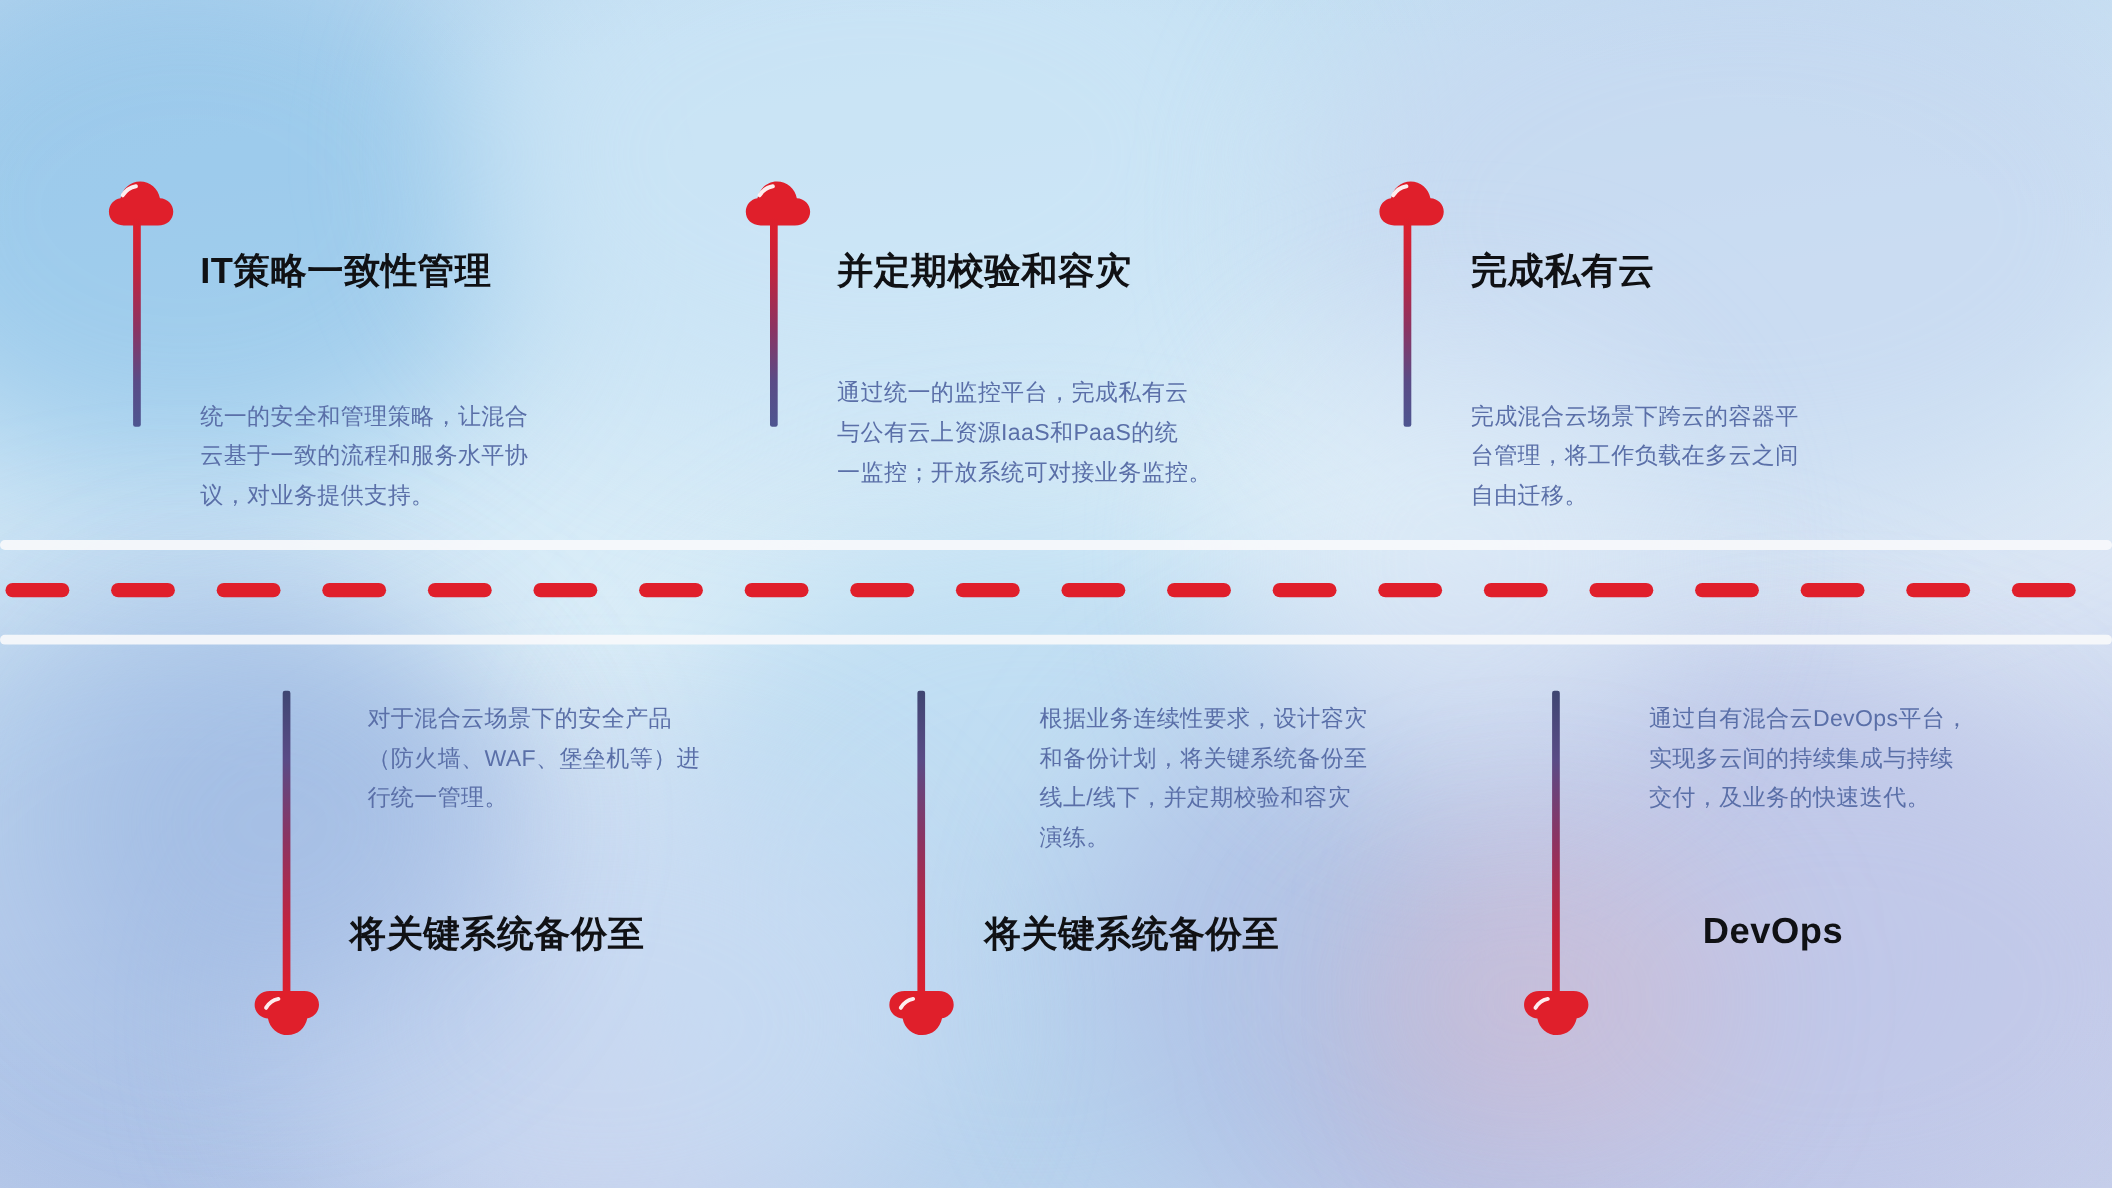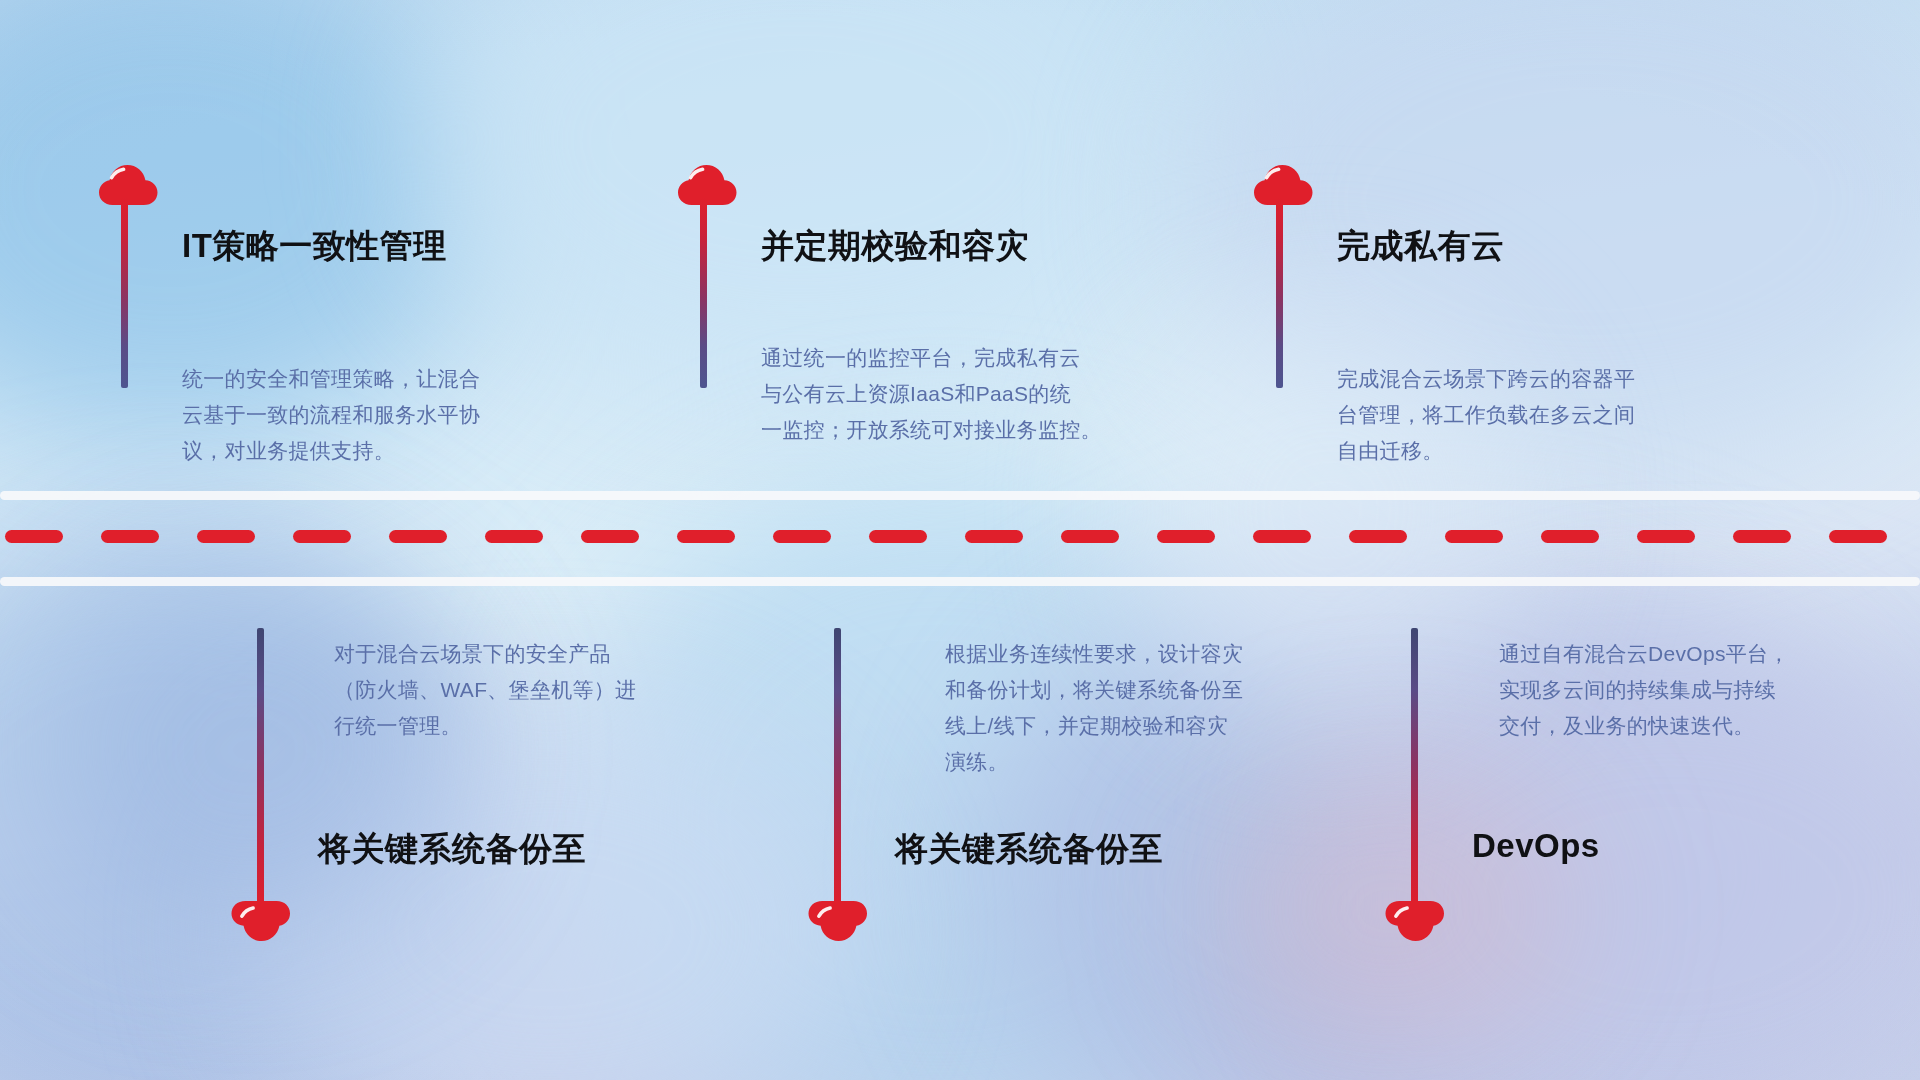--- a/index.html
+++ b/index.html
@@ -180,21 +180,21 @@
         <path d="M12.9 16.2c2.4-4.2 6.4-7.1 11.2-8.1" fill="none" stroke="#ffffff" stroke-width="3.6" stroke-linecap="round" opacity=".92"></path>
       </svg>
     </div>
   </div>
 
   <div class="col" style="left:0;top:0;">
     <div class="stem up" style="left:1411px;top:628px;height:285px;"></div>
     <div class="col-body" style="left:1455px;top:636px;margin-left:44px;">通过自有混合云DevOps平台，
 实现多云间的持续集成与持续
 交付，及业务的快速迭代。</div>
-    <div class="col-title" style="left:1472px;top:827px;">DevOps</div>
+    <div class="col-title" style="left:1548px;top:827px;">DevOps</div>
     <div class="cloud" style="left:1383px;top:900px;">
       <svg viewBox="0 0 62 46">
         <g transform="translate(62,46) rotate(180)">
           <path d="M14.5 45C6.5 45 1 39.6 1 32.6c0-6.2 4.4-11.3 10.6-12.3C13.4 11.2 20.6 5 29.4 5c9 0 16.4 6.3 18 15.2 6.7.3 12.1 5.6 12.1 12.2C59.5 39.6 53.8 45 45.6 45z" fill="#e01f2b"></path>
         </g>
         <path d="M12.9 16.2c2.4-4.2 6.4-7.1 11.2-8.1" fill="none" stroke="#ffffff" stroke-width="3.6" stroke-linecap="round" opacity=".92"></path>
       </svg>
     </div>
   </div>
 

